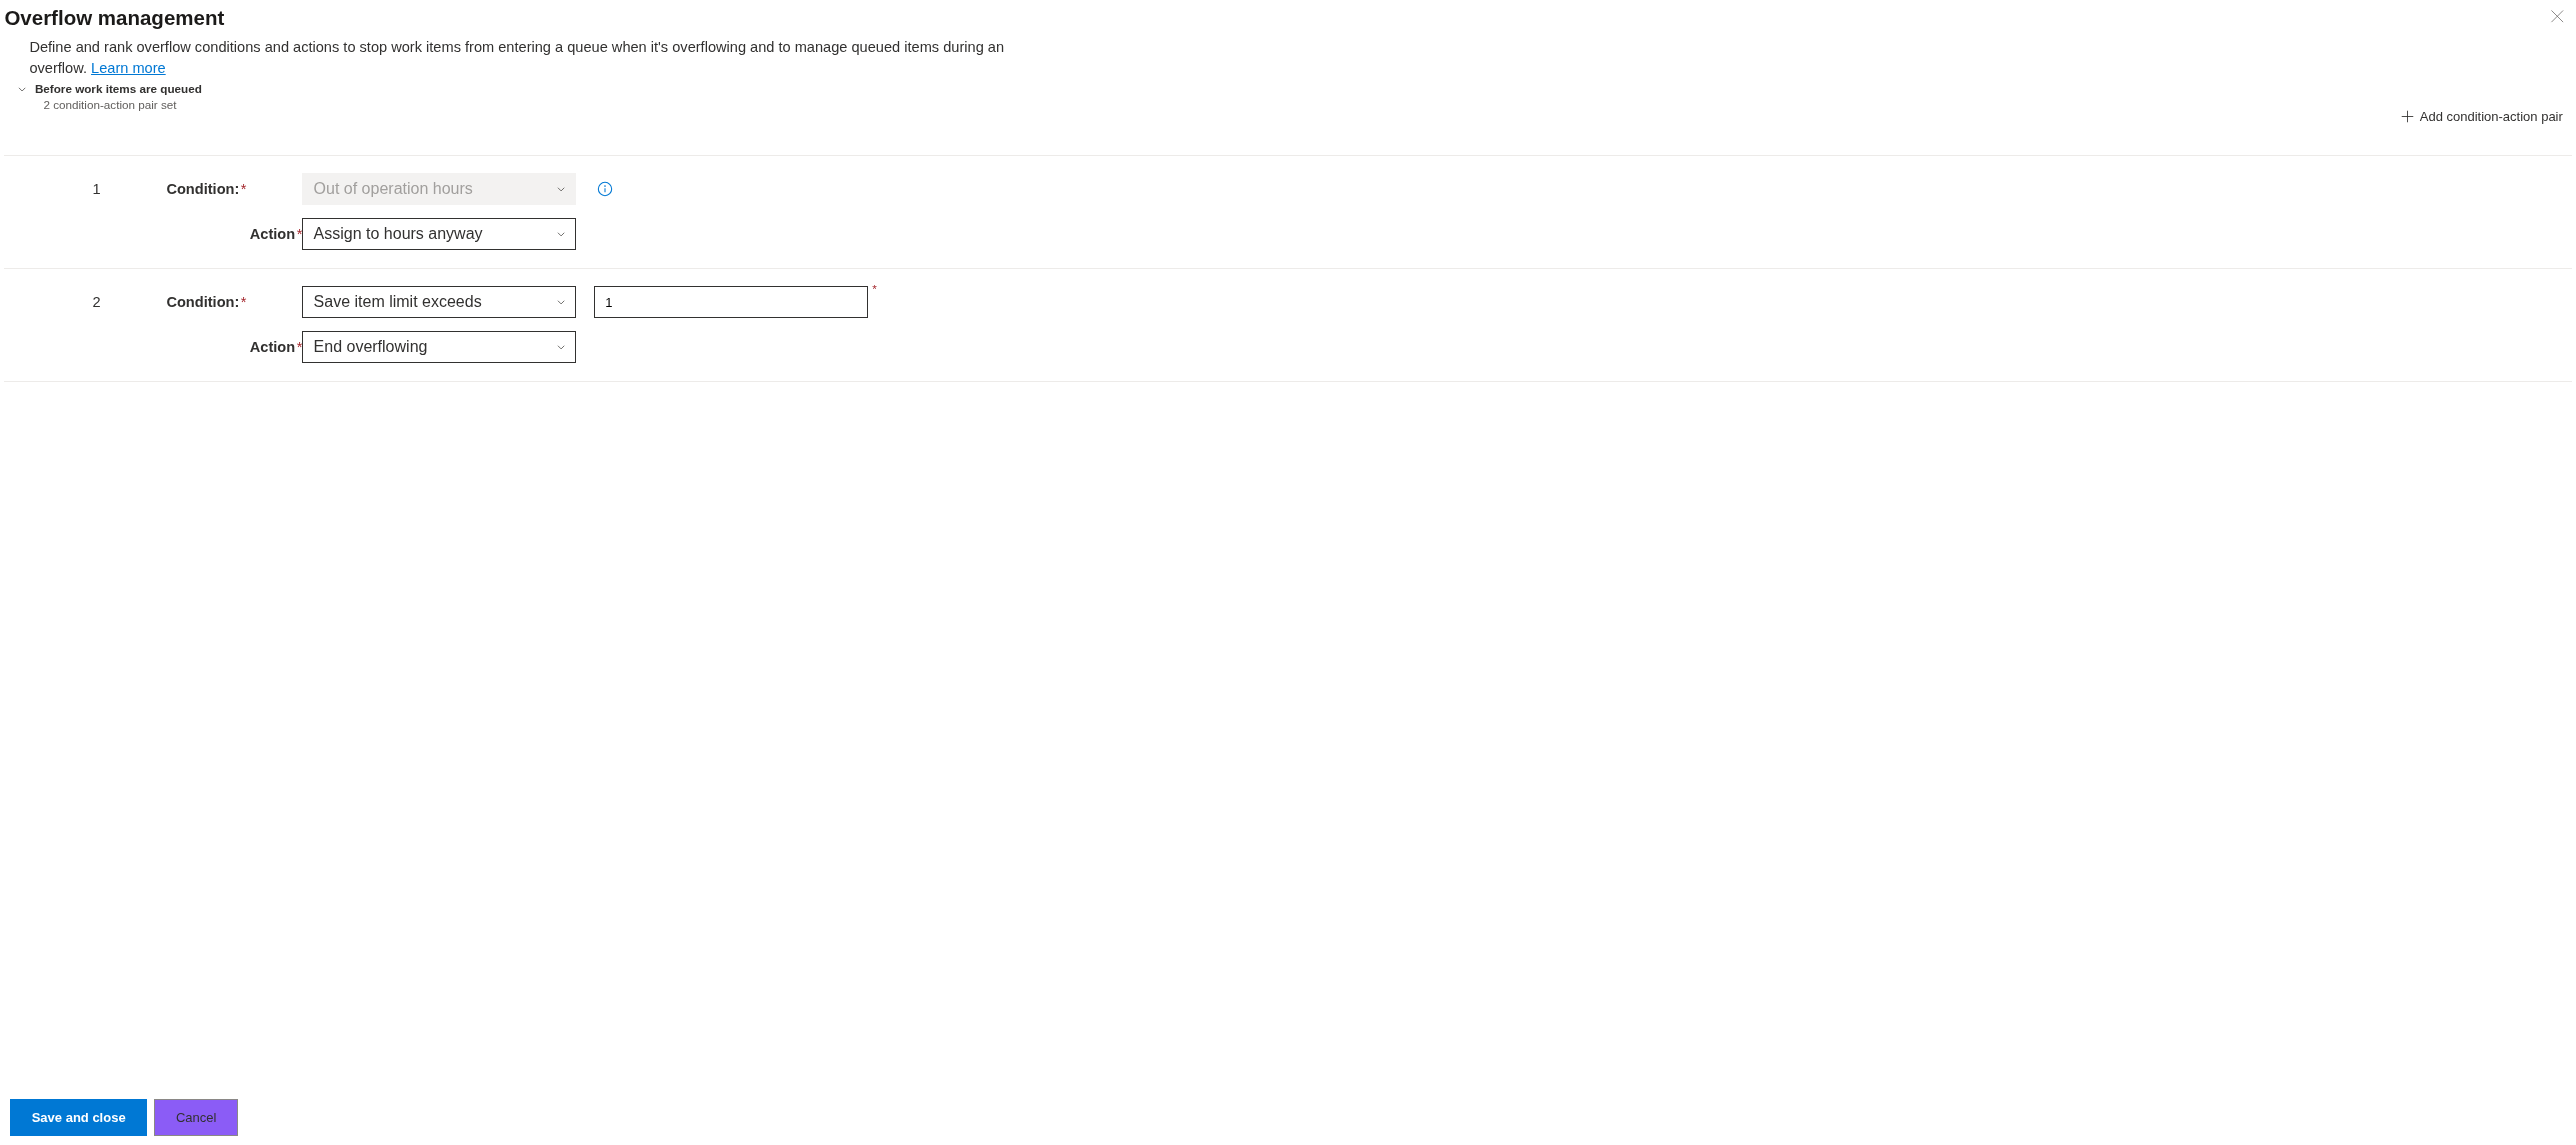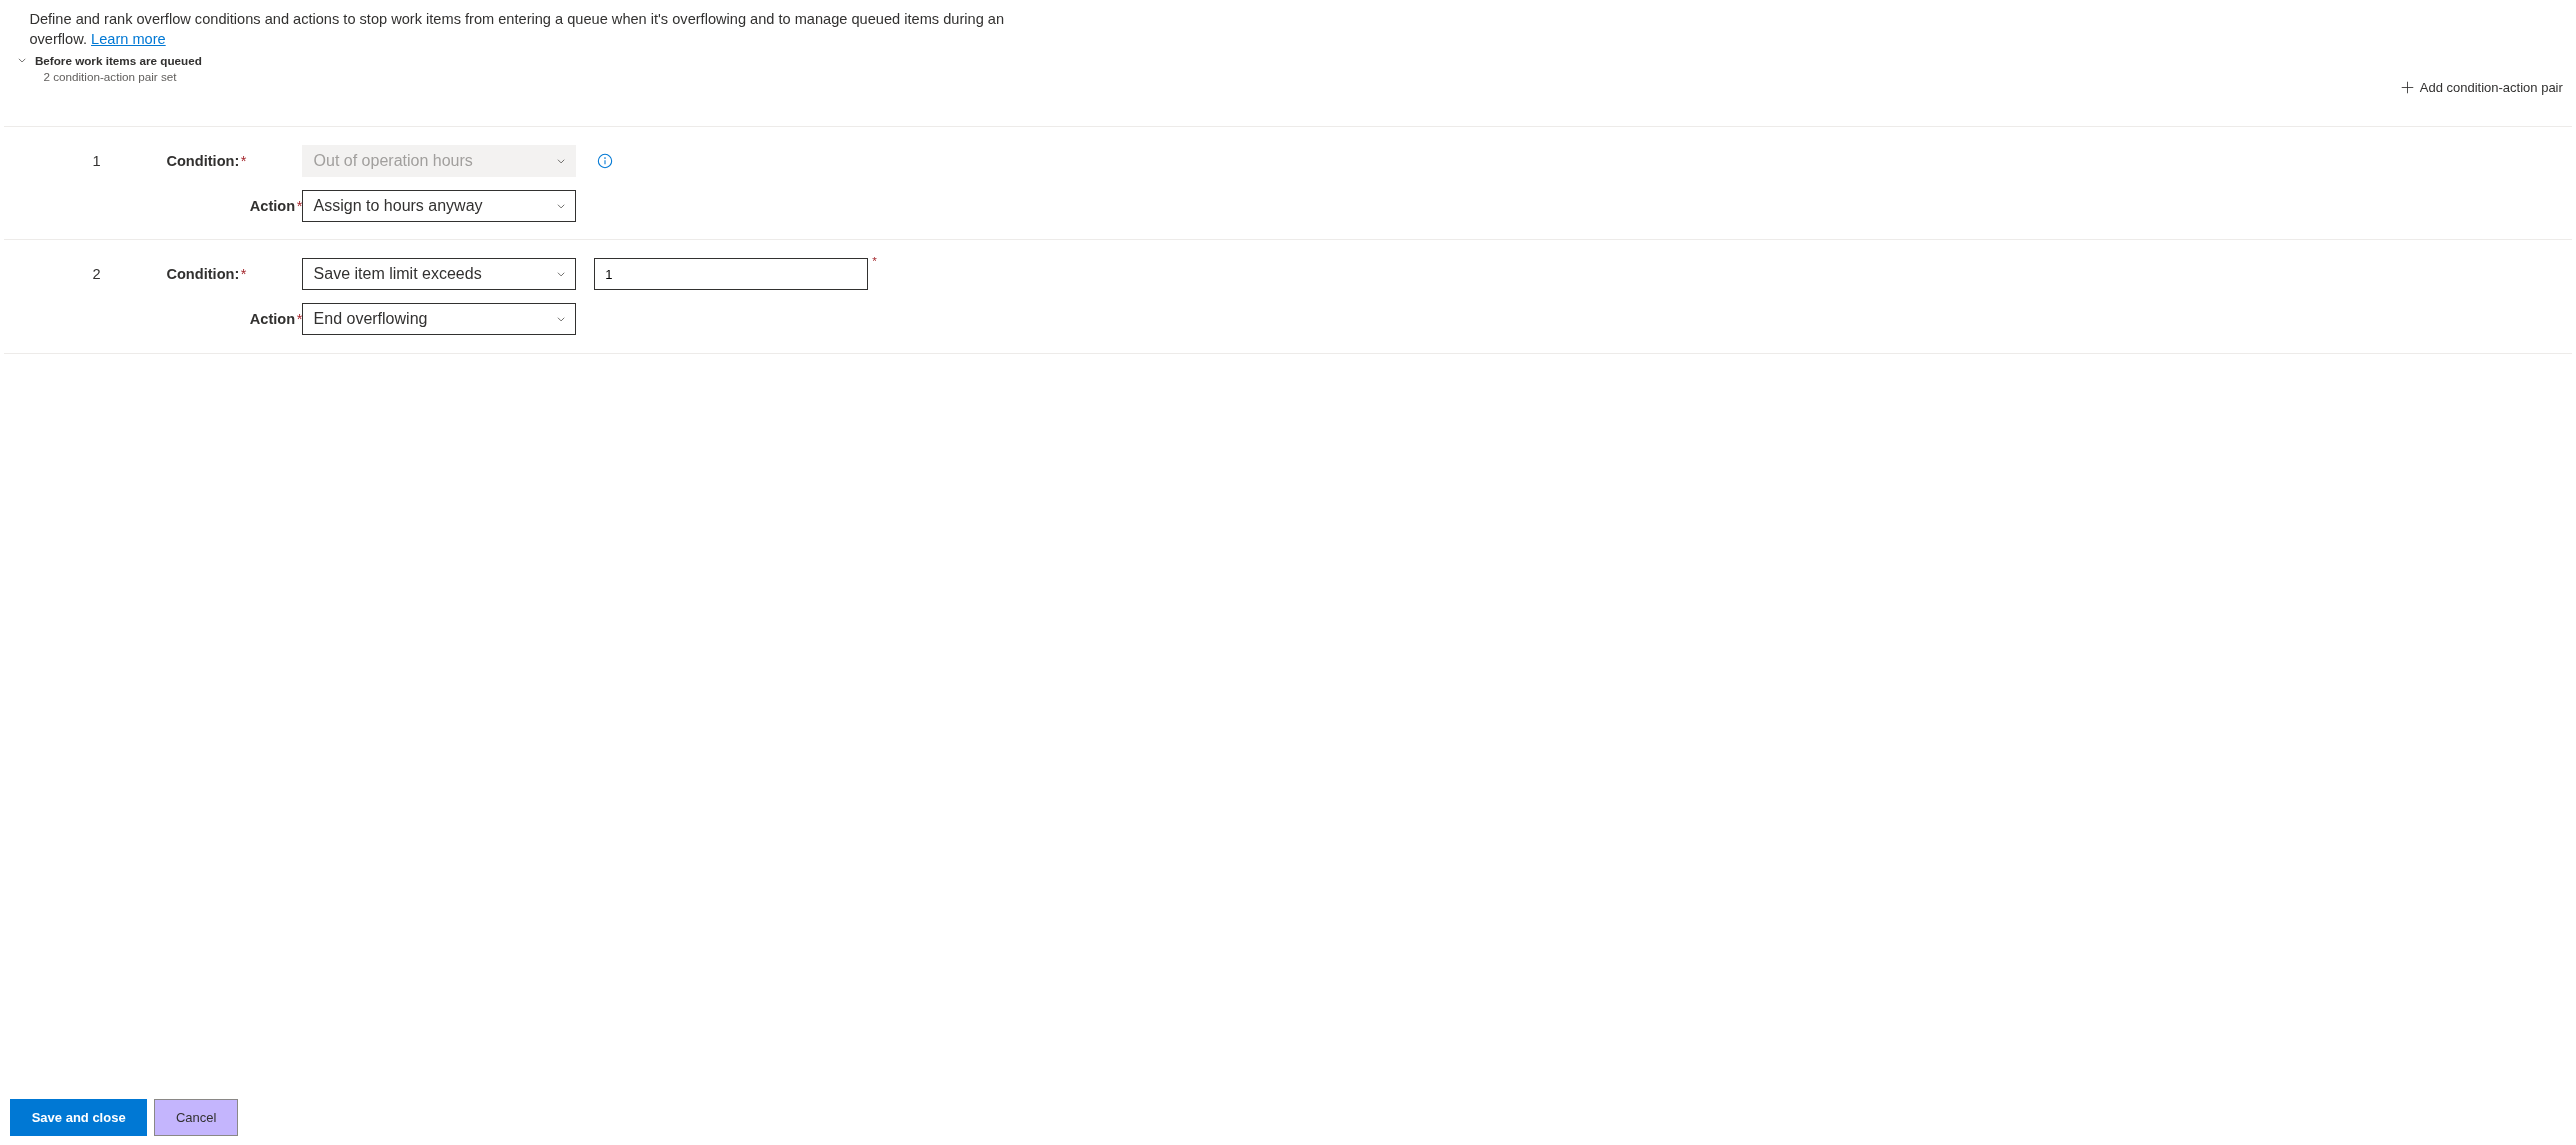--- a/index.html
+++ b/index.html
@@ -191,34 +191,43 @@
     display: flex;
     gap: 7.3px;
   }
   .btn {
     height: 37px;
     padding: 0 20.5px;
     font-size: 13px;
     font-family: inherit;
     cursor: pointer;
     border: 0.7px solid #8a8886;
-    background: #c4b5fd;
+    background: #8b5cf6;
     color: #323130;
   }
   .btn.primary {
     background: #0078d4;
     color: #ffffff;
     border: 0.7px solid #0078d4;
     font-weight: 600;
   }
 </style>
 </head>
 <body>
 
 <div class="container">
+  <div class="header-row">
+    <h1 class="page-title">Overflow management</h1>
+    <button class="close-btn" aria-label="Close">
+      <svg width="14.6" height="14.6" viewBox="0 0 20 20" stroke="currentColor" stroke-width="1" fill="none">
+        <line x1="2" y1="2" x2="18" y2="18"></line>
+          <line x1="18" y1="2" x2="2" y2="18"></line>
+      </svg>
+    </button>
+  </div>
 
   <p class="description">
     <span>Define and rank overflow conditions and actions to stop work items from entering a queue when it's overflowing and to manage queued items during an overflow. </span><a class="link">Learn more</a>
   </p>
 
   <div class="section-head-row">
     <div class="section-head-left">
       <div class="section-title-line">
         <svg class="chev" viewBox="0 0 16 16" stroke="currentColor" stroke-width="1.4" fill="none">
           <polyline points="3,6 8,11 13,6"></polyline>

